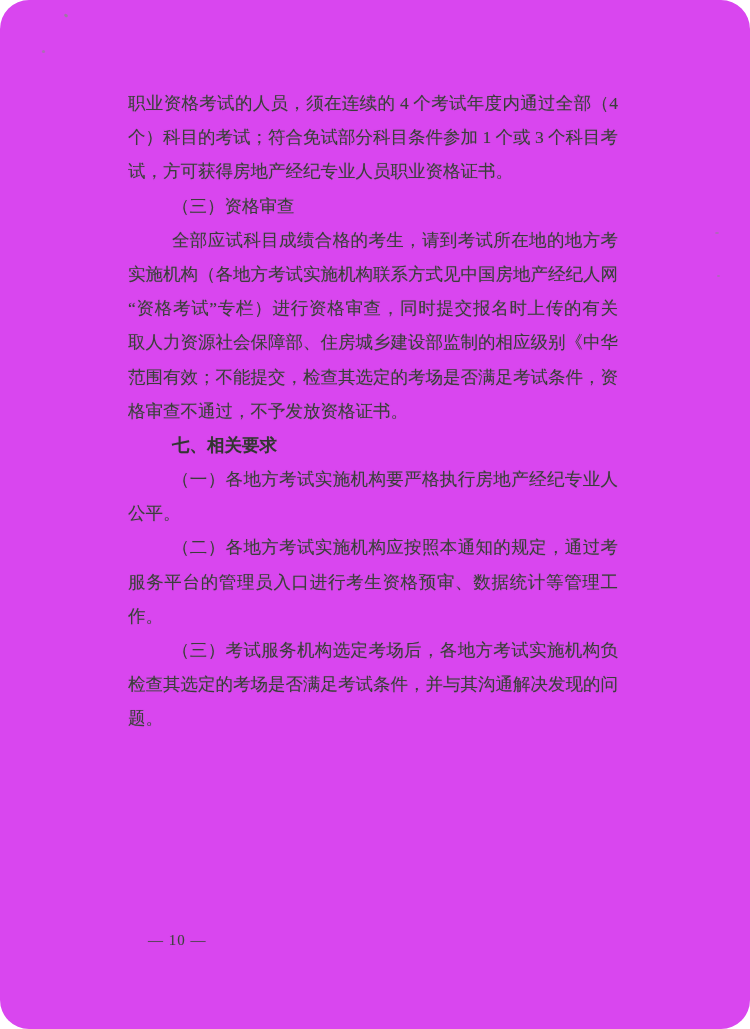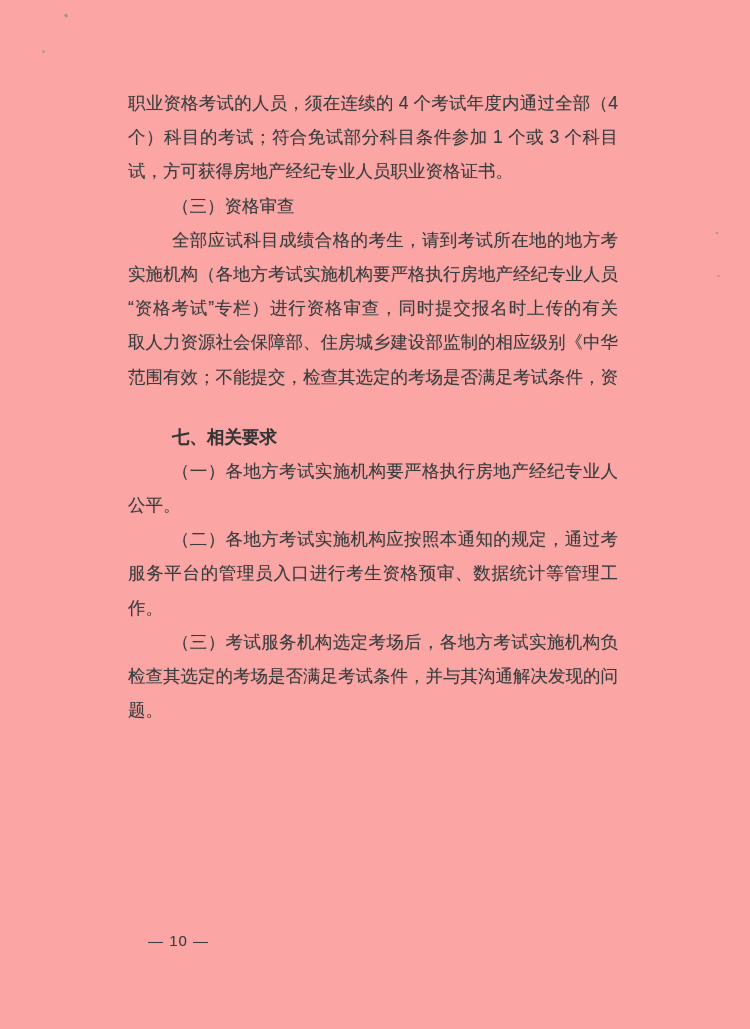--- a/index.html
+++ b/index.html
@@ -4,23 +4,24 @@
 <style>
   html, body {
     margin: 0;
     padding: 0;
     background: #ffffff;
   }
   .page {
     position: relative;
     width: 750px;
     height: 1029px;
-    background: #fca5a5;
+    background: #d946ef;
     overflow: hidden;
-    font-family: Liberation Sans, sans-serif;
+    font-family: Liberation Serif, serif;
+    border-radius: 29px;
   }
   .text-block {
     position: absolute;
     left: 128px;
     top: 86px;
     width: 490px;
     font-size: 17.5px;
     color: #3c3c3c;
     text-shadow: 0 0 1px rgba(110,110,110,0.55);
   }
@@ -34,21 +35,20 @@
   .ln.short {
     text-align: center;
     text-align-last: left;
   }
   .ln.indent {
     text-indent: 44px;
   }
   .ln.bold {
     font-weight: bold;
     color: #333333;
-    margin-top: 26px;
   }
   .page-num {
     position: absolute;
     left: 148px;
     top: 932px;
     font-size: 15px;
     letter-spacing: 1px;
     color: #3e3e3e;
     text-shadow: 0 0 1px rgba(110,110,110,0.5);
   }
@@ -79,24 +79,25 @@
       <div class="ln">个）科目的考试；符合免试部分科目条件参加 1 个或 3 个科目考</div>
       <div class="ln short">试，方可获得房地产经纪专业人员职业资格证书。</div>
     </div>
 
     <div>
       <div class="ln short indent">（三）资格审查</div>
     </div>
 
     <div>
       <div class="ln indent">全部应试科目成绩合格的考生，请到考试所在地的地方考试</div>
-      <div class="ln">实施机构（各地方考试实施机构要严格执行房地产经纪专业人员</div>
+      <div class="ln">实施机构（各地方考试实施机构联系方式见中国房地产经纪人网</div>
       <div class="ln">“资格考试”专栏）进行资格审查，同时提交报名时上传的有关</div>
       <div class="ln">取人力资源社会保障部、住房城乡建设部监制的相应级别《中华</div>
       <div class="ln">范围有效；不能提交，检查其选定的考场是否满足考试条件，资</div>
+      <div class="ln short">格审查不通过，不予发放资格证书。</div>
     </div>
 
     <div>
       <div class="ln short indent bold">七、相关要求</div>
     </div>
 
     <div>
       <div class="ln indent">（一）各地方考试实施机构要严格执行房地产经纪专业人员</div>
       <div class="ln short">公平。</div>
     </div>

